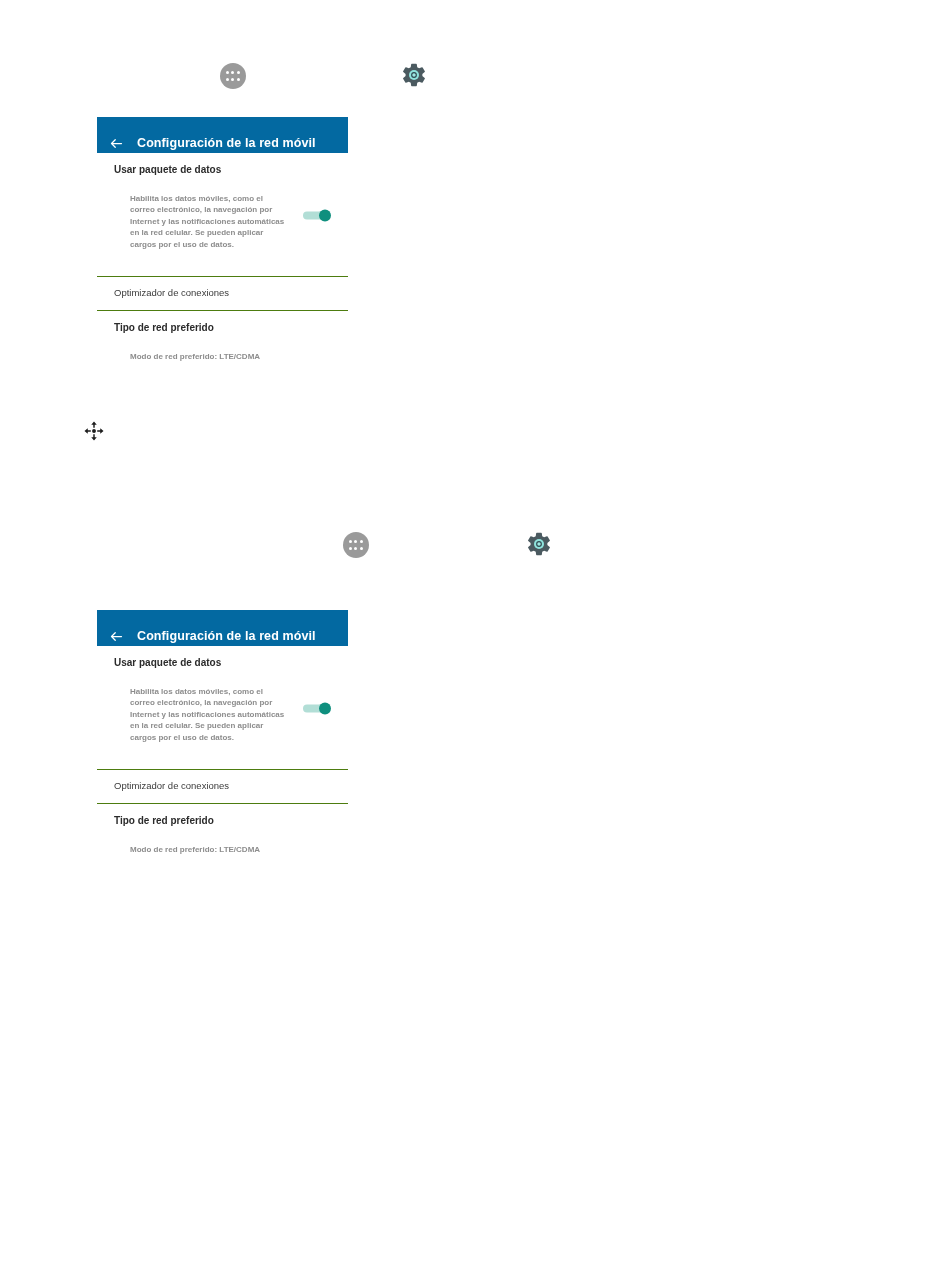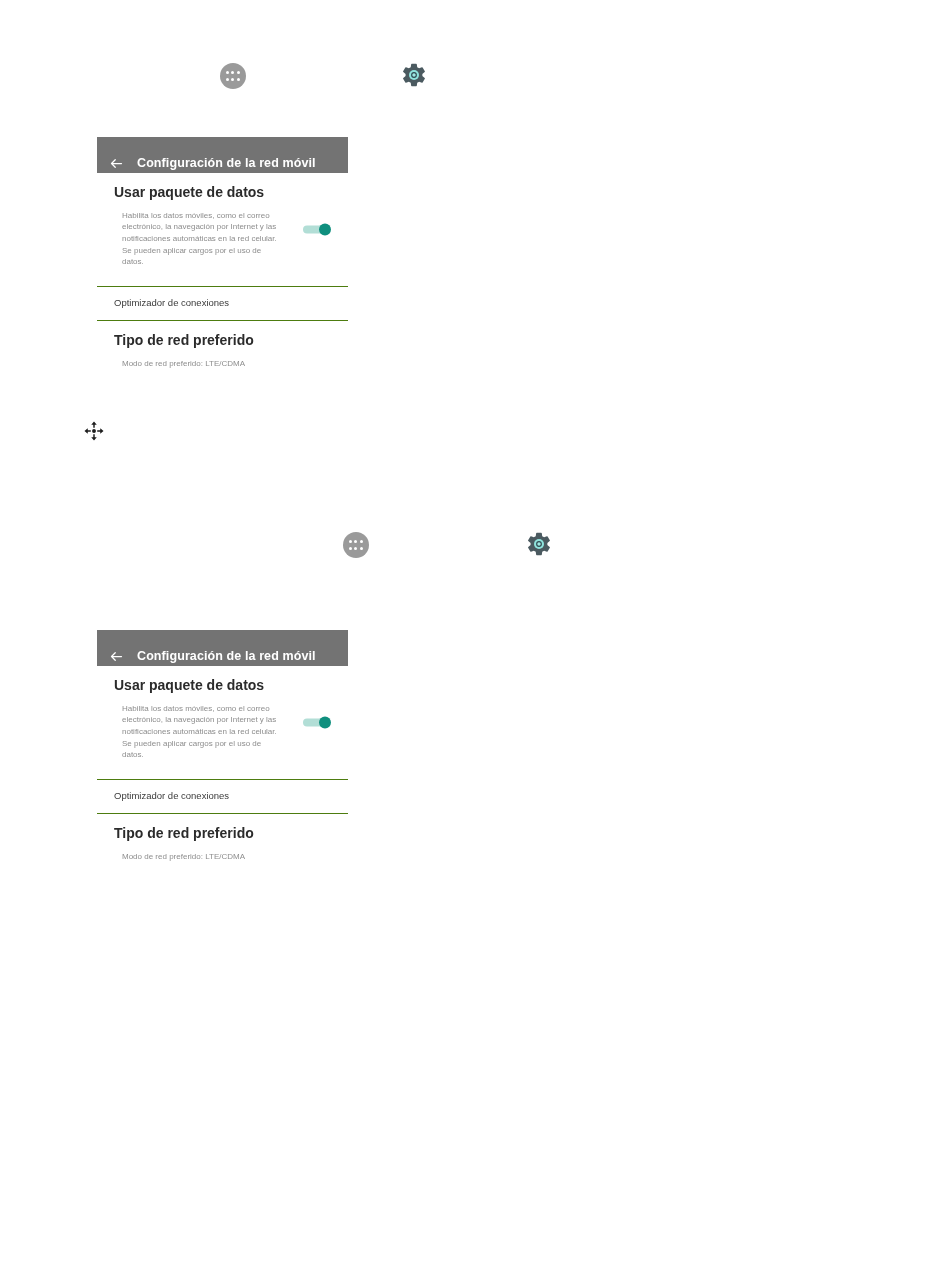--- a/index.html
+++ b/index.html
@@ -46,27 +46,26 @@
 
   .move-cursor-icon { width: 22px; height: 22px; display: block; }
 
   
   .panel {
     position: absolute;
     width: 251px;
     background: #ffffff;
   }
   .panel-header {
-    background: #737373;
+    background: #0369a1;
     height: 36px;
     display: flex;
     align-items: center;
     padding: 16px 0 0 12px;
     box-sizing: border-box;
-    margin-top: 20px;
   }
   .back-arrow-icon {
     width: 15px;
     height: 15px;
     flex: 0 0 auto;
     margin-right: 13px;
     display: block;
   }
   .panel-title {
     color: #ffffff;
@@ -82,32 +81,33 @@
   }
 
   .row {
     position: relative;
     padding: 10px 16px 10px 17px;
     box-sizing: border-box;
   }
   .row + .row { border-top: 1px solid #4d7c0f; }
 
   .row-title {
-    font-size: 14px;
+    font-size: 10px;
     font-weight: bold;
     color: #2b2b2b;
     line-height: 1.35;
     margin: 0 0 2px 0;
   }
   .row-sub {
     font-size: 8px;
     color: #8d8d8d;
     line-height: 1.45;
-    margin: 8px;
+    margin: 16px;
     max-width: 160px;
+    font-weight: bold;
   }
   .row-plain {
     font-size: 9.5px;
     color: #3a3a3a;
     line-height: 1.35;
     margin: 0;
     font-weight: normal;
   }
 
   

